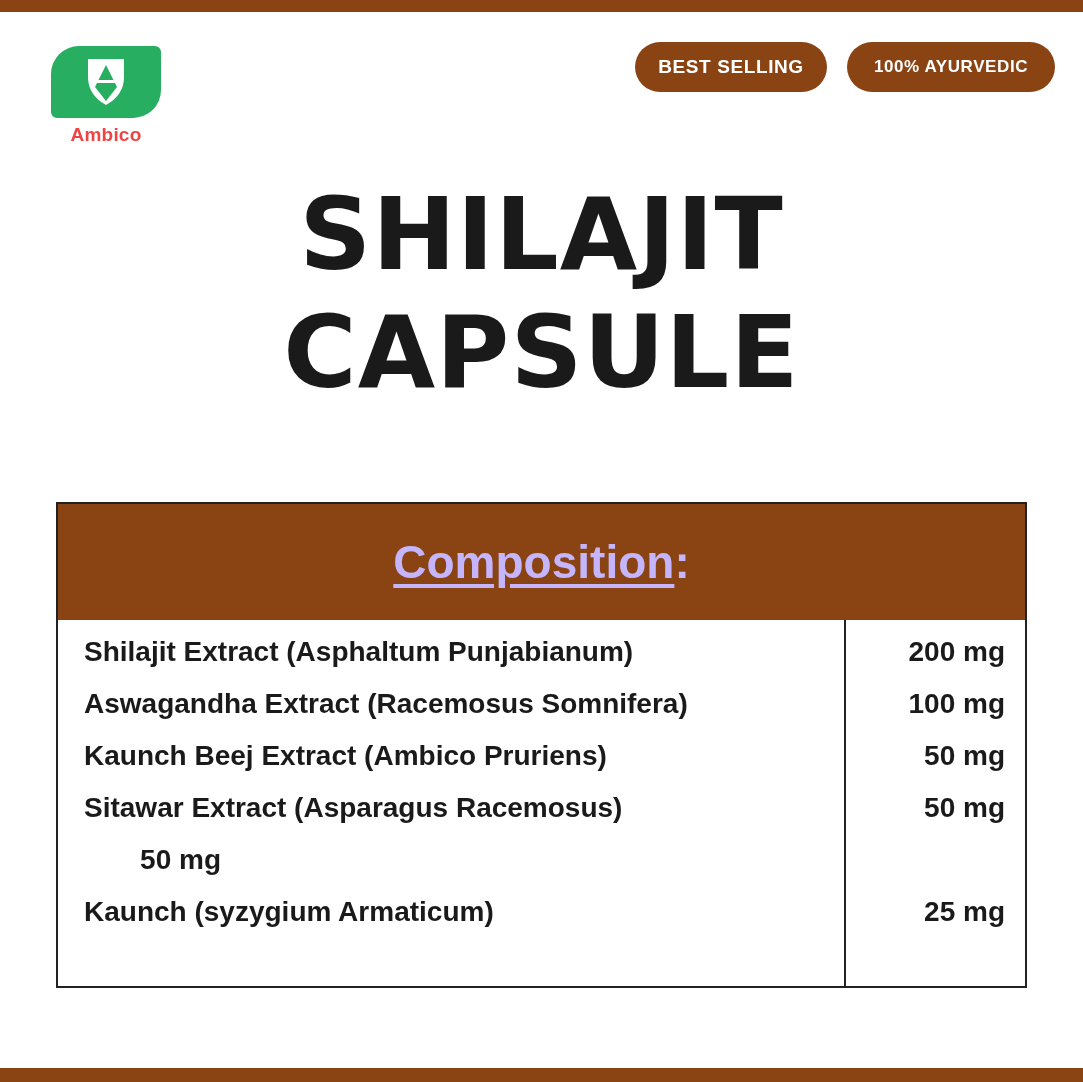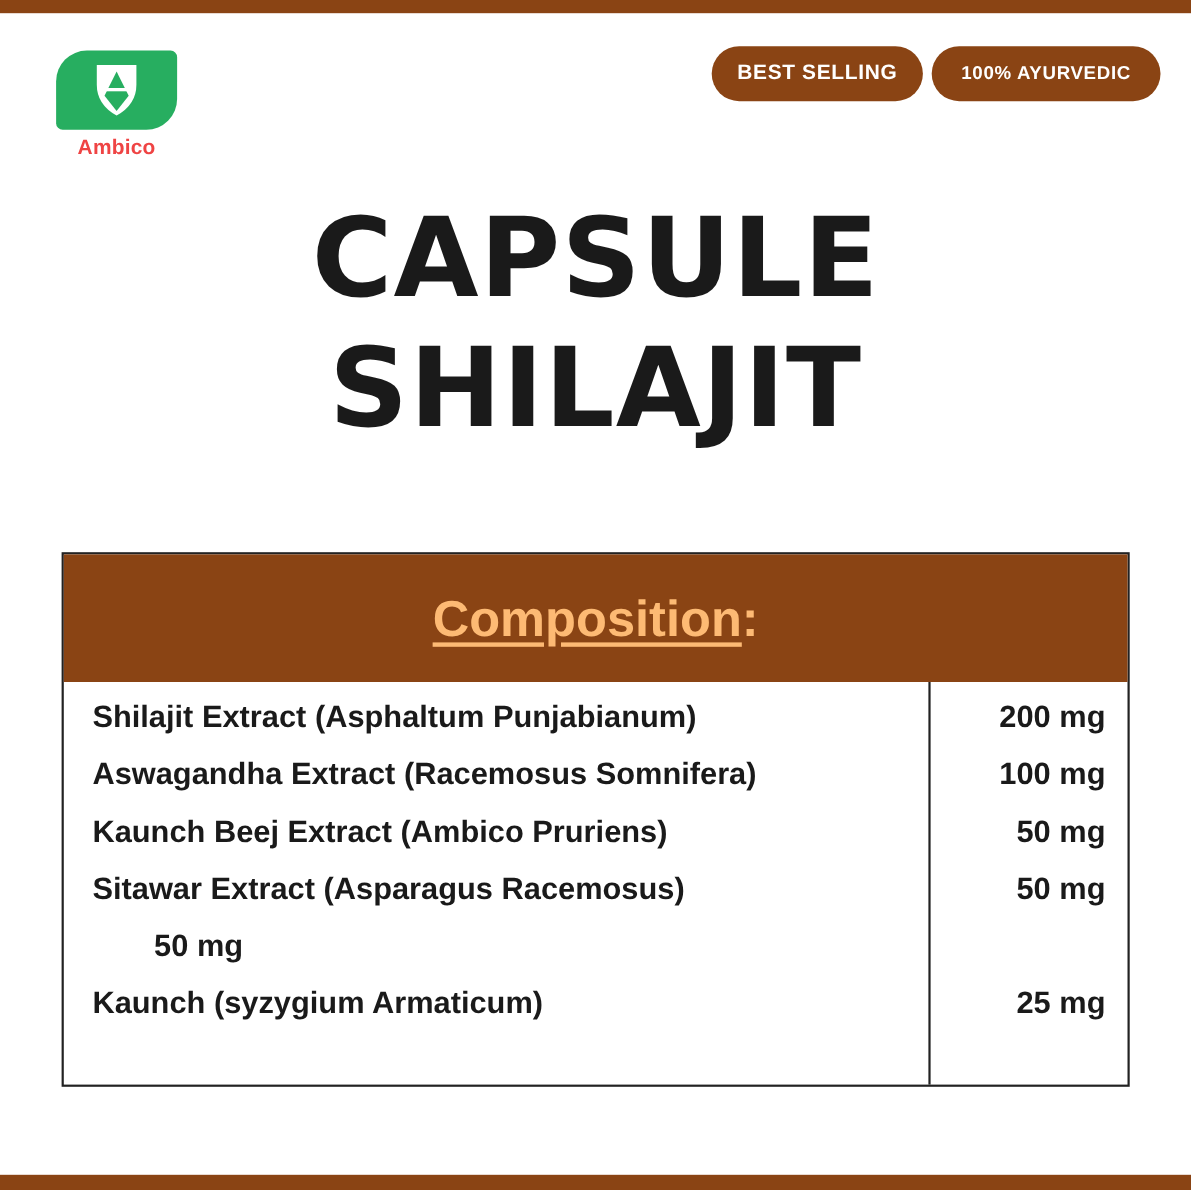--- a/index.html
+++ b/index.html
@@ -69,21 +69,21 @@
     color: #ef4444;
     letter-spacing: 0.2px;
   }
 
   
   .badges {
     position: absolute;
     top: 42px;
     right: 28px;
     display: flex;
-    gap: 8px;
+    gap: 20px;
     align-items: center;
   }
   .badge {
     background: #8a4414;
     color: #ffffff;
     border-radius: 26px;
     font-weight: bold;
     letter-spacing: 0.6px;
     display: flex;
     align-items: center;
@@ -131,21 +131,21 @@
   }
   .comp-header {
     background: #8a4414;
     height: 116px;
     display: flex;
     align-items: center;
     justify-content: center;
     box-sizing: border-box;
   }
   .comp-header-text {
-    color: #fdba74;
+    color: #c4b5fd;
     font-size: 46px;
     font-weight: bold;
     font-family: "Liberation Sans", sans-serif;
   }
   .comp-header-text .u {
     text-decoration: underline;
     text-underline-offset: 6px;
   }
   .comp-body {
     padding: 16px 0 38px 0;
@@ -200,22 +200,22 @@
     </div>
     <div class="brand-name">Ambico</div>
   </div>
 
   <div class="badges">
     <div class="badge badge-1">BEST SELLING</div>
     <div class="badge badge-2">100% AYURVEDIC</div>
   </div>
 
   <div class="title">
+    <span class="line">SHILAJIT</span>
     <span class="line">CAPSULE</span>
-    <span class="line">SHILAJIT</span>
   </div>
 
   <div class="comp-box">
     <div class="comp-header">
       <div class="comp-header-text">
         <span class="u">Composition</span><span>:</span>
       </div>
     </div>
     <div class="comp-body">
       <div class="divider"></div>

